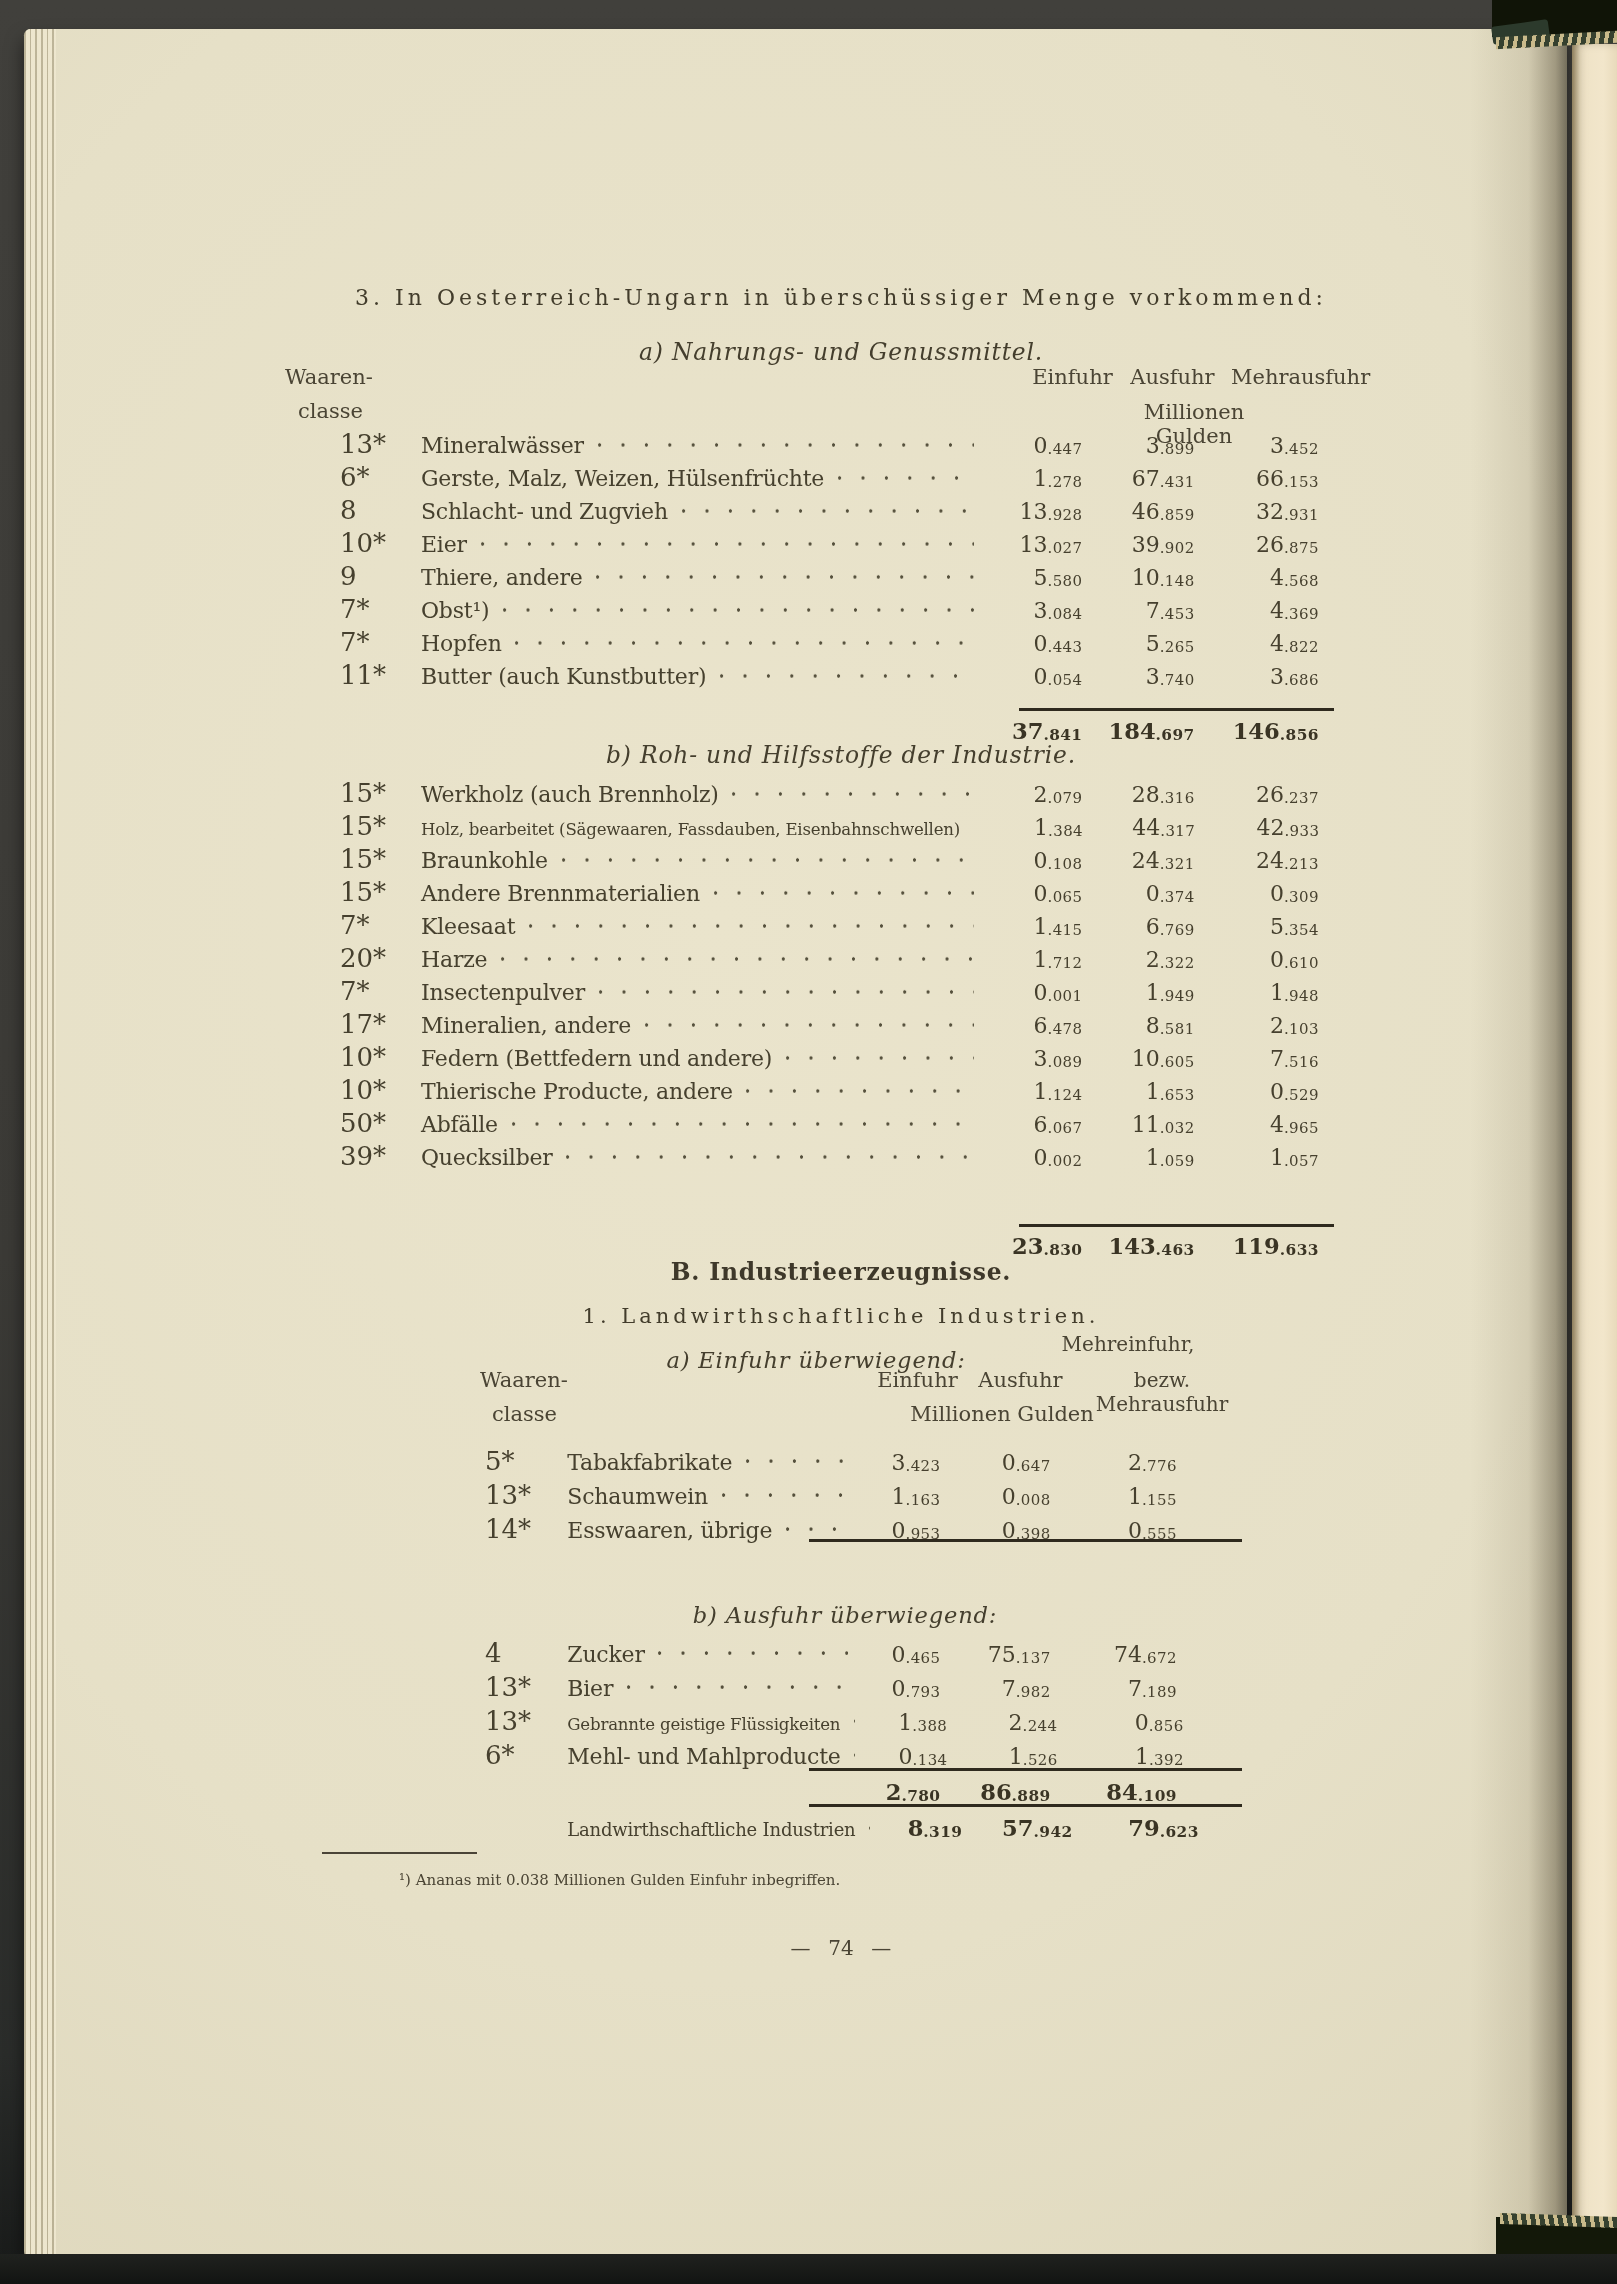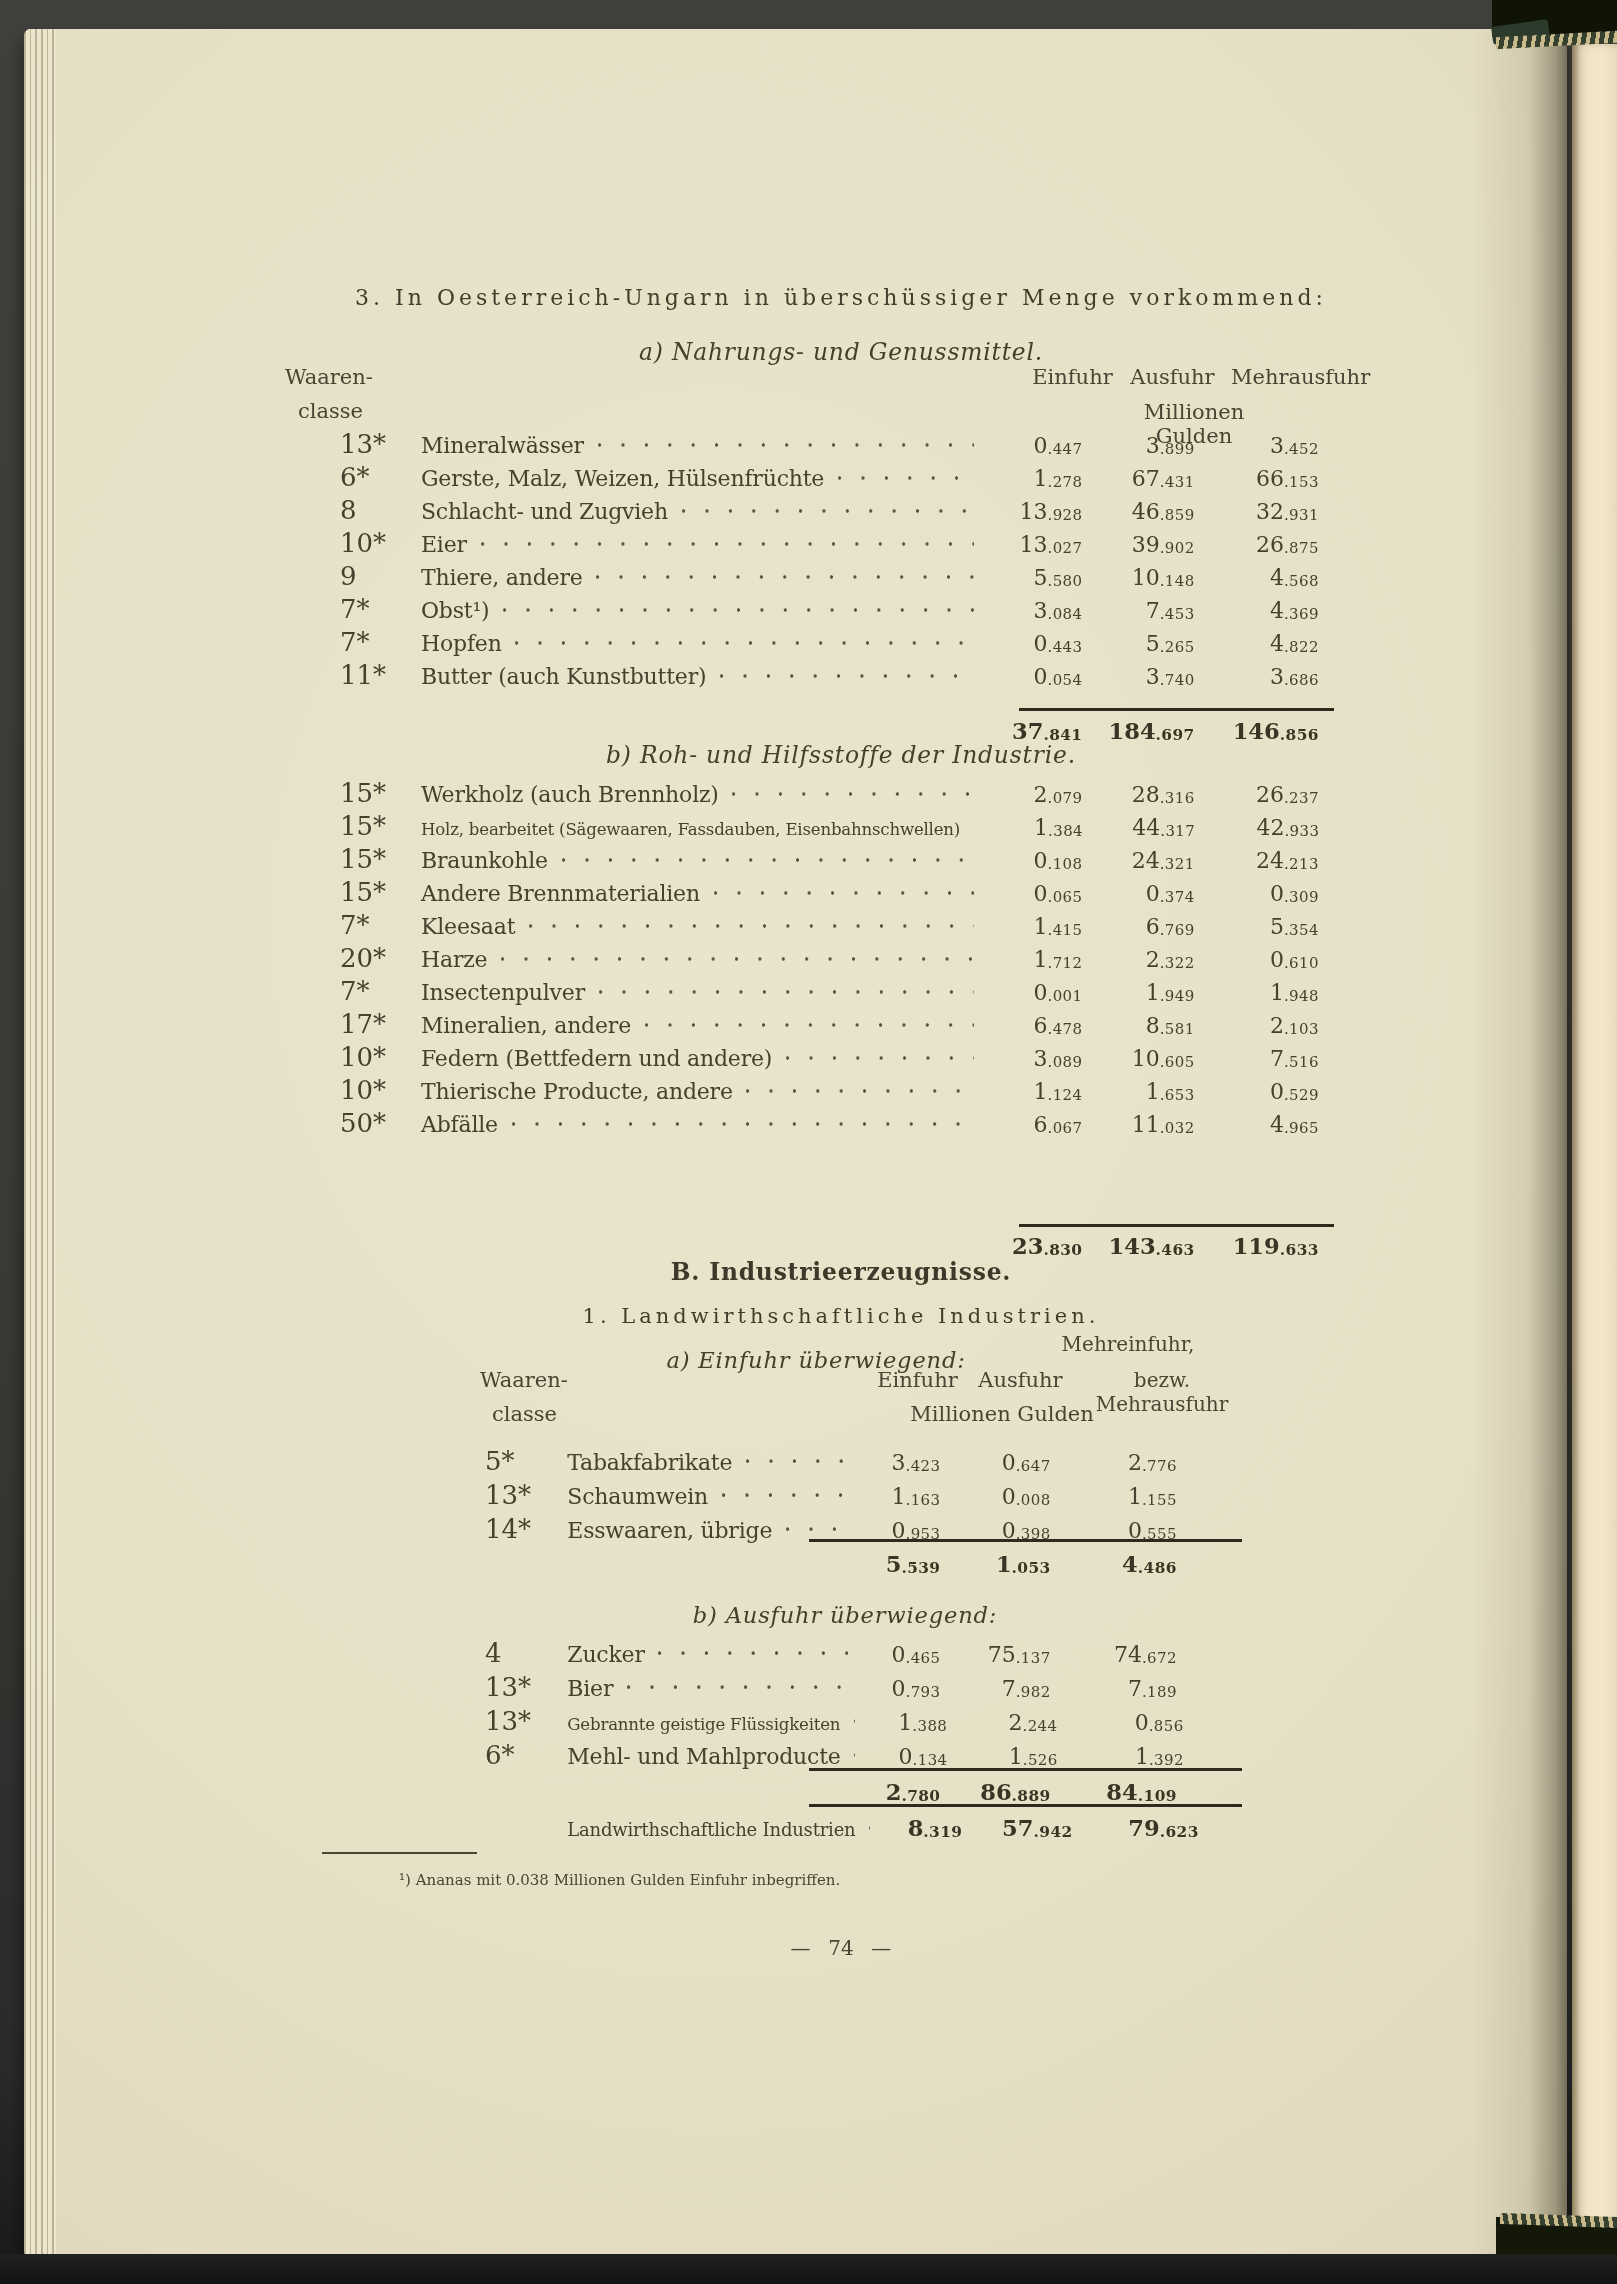--- a/index.html
+++ b/index.html
@@ -248,20 +248,28 @@
         <span class="num c-n3"><span class="ip">0</span><span class="dp">.529</span></span>
       </div>
     <div class="trow">
         <span class="c-cl">50*</span>
         <span class="c-nm">Abfälle</span>
         <span class="c-ld"></span>
         <span class="num c-n1"><span class="ip">6</span><span class="dp">.067</span></span>
         <span class="num c-n2"><span class="ip">11</span><span class="dp">.032</span></span>
         <span class="num c-n3"><span class="ip">4</span><span class="dp">.965</span></span>
       </div>
+    <div class="trow">
+        <span class="c-cl">39*</span>
+        <span class="c-nm">Quecksilber</span>
+        <span class="c-ld"></span>
+        <span class="num c-n1"><span class="ip">0</span><span class="dp">.002</span></span>
+        <span class="num c-n2"><span class="ip">1</span><span class="dp">.059</span></span>
+        <span class="num c-n3"><span class="ip">1</span><span class="dp">.057</span></span>
+      </div>
   </div>
   <div class="rule" style="left:1019px;top:1224px;width:315px;"></div>
   <div class="tbl t-wide" style="left:340px;top:1230px;width:982px;">
     <div class="trow total">
         <span class="c-cl"></span>
         <span class="c-nm"></span>
         <span class="c-ld blank"></span>
         <span class="num c-n1"><span class="ip">23</span><span class="dp">.830</span></span>
         <span class="num c-n2"><span class="ip">143</span><span class="dp">.463</span></span>
         <span class="num c-n3"><span class="ip">119</span><span class="dp">.633</span></span>
@@ -300,30 +308,20 @@
     <div class="trow">
         <span class="c-cl">14*</span>
         <span class="c-nm">Esswaaren, übrige</span>
         <span class="c-ld"></span>
         <span class="num c-n1"><span class="ip">0</span><span class="dp">.953</span></span>
         <span class="num c-n2"><span class="ip">0</span><span class="dp">.398</span></span>
         <span class="num c-n3"><span class="ip">0</span><span class="dp">.555</span></span>
       </div>
   </div>
   <div class="rule" style="left:809px;top:1539px;width:433px;"></div>
-  <div class="tbl t-narrow" style="left:485px;top:1547px;width:695px;">
-    <div class="trow total">
-        <span class="c-cl"></span>
-        <span class="c-nm"></span>
-        <span class="c-ld blank"></span>
-        <span class="num c-n1"><span class="ip">5</span><span class="dp">.539</span></span>
-        <span class="num c-n2"><span class="ip">1</span><span class="dp">.053</span></span>
-        <span class="num c-n3"><span class="ip">4</span><span class="dp">.486</span></span>
-      </div>
-  </div>
 
   <div class="abs center ital" style="left:263px;top:1602px;width:1164px;font-size:22.6px;">b) Ausfuhr überwiegend:</div>
 
   <div class="tbl t-narrow" style="left:485px;top:1636px;width:695px;">
     <div class="trow">
         <span class="c-cl">4</span>
         <span class="c-nm">Zucker</span>
         <span class="c-ld"></span>
         <span class="num c-n1"><span class="ip">0</span><span class="dp">.465</span></span>
         <span class="num c-n2"><span class="ip">75</span><span class="dp">.137</span></span>

